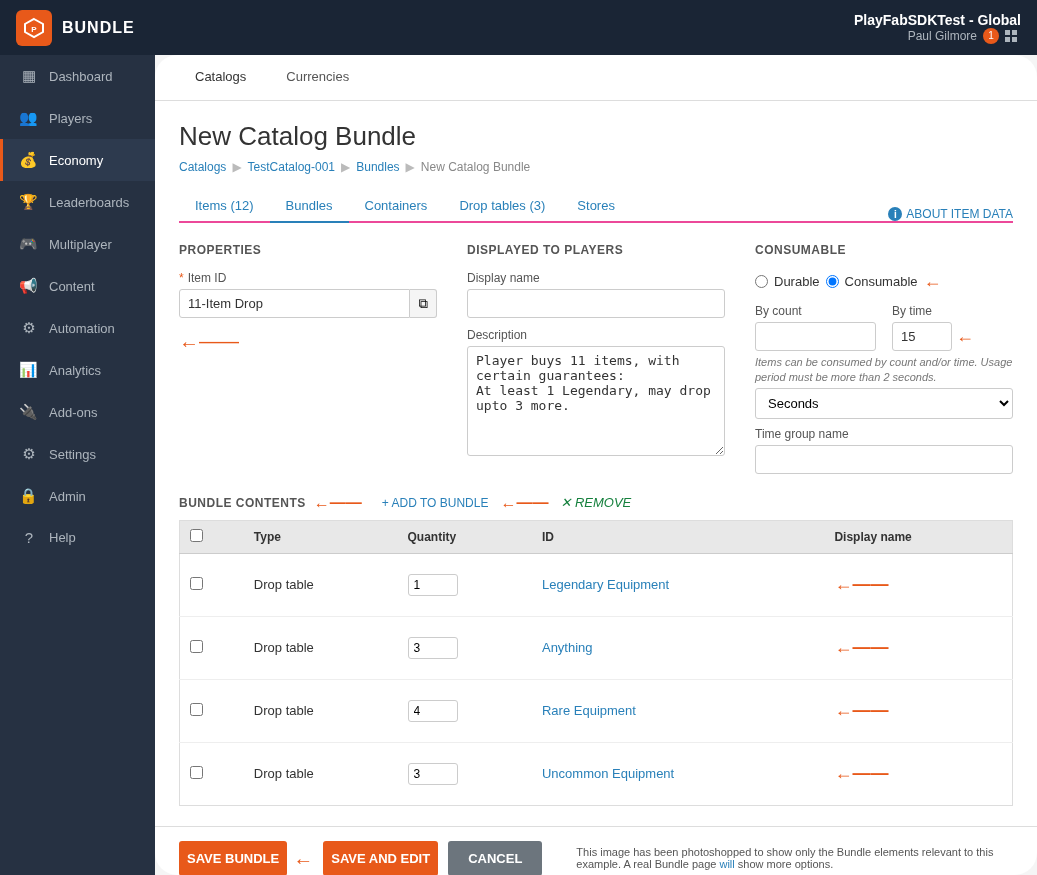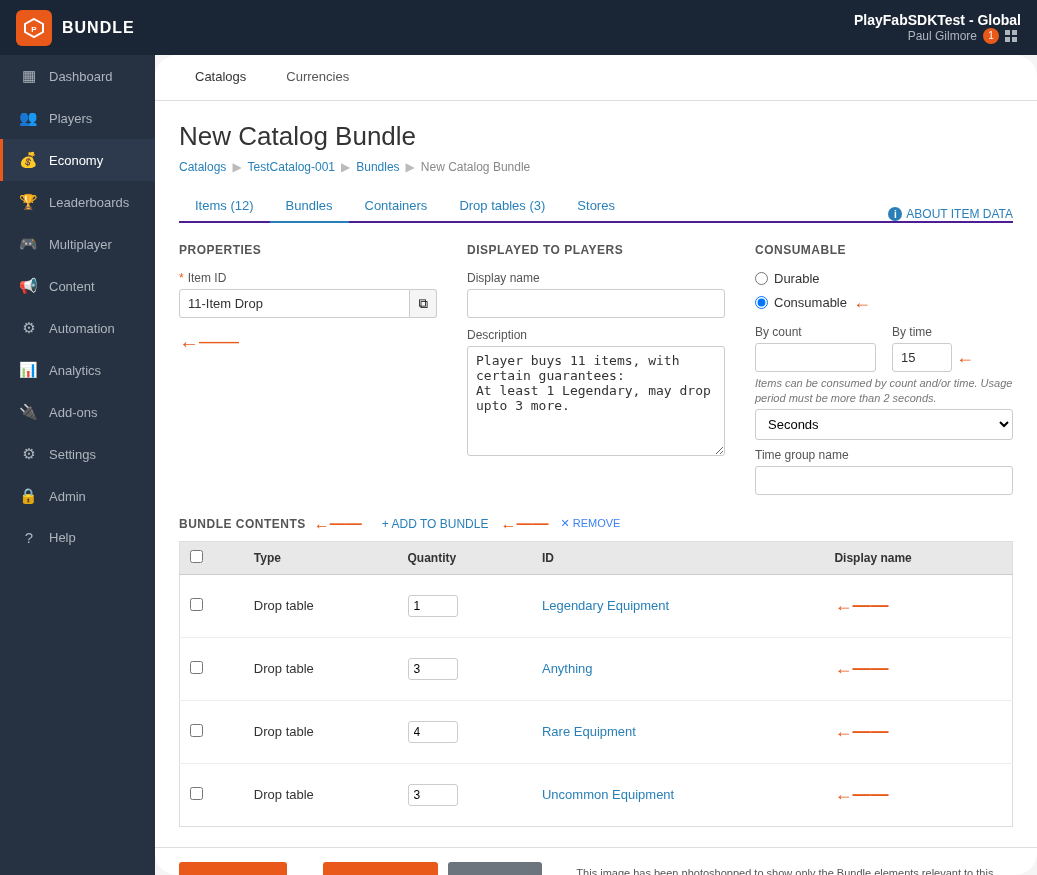--- a/index.html
+++ b/index.html
@@ -37,54 +37,54 @@
     .top-tab.active { color: #333; border-bottom-color: transparent; font-weight: 500; }
 
     
     .page { padding: 20px 24px; }
     .page-title { font-size: 26px; font-weight: 300; color: #333; margin-bottom: 8px; }
     .breadcrumb { display: flex; align-items: center; gap: 6px; font-size: 12px; color: #888; margin-bottom: 16px; }
     .breadcrumb a { color: #2980b9; text-decoration: none; }
     .breadcrumb-sep { color: #bbb; }
 
     
-    .item-tabs { display: flex; gap: 0; border-bottom: 2px solid #4c1d95; margin-bottom: 20px; align-items: flex-end; }
+    .item-tabs { display: flex; gap: 0; border-bottom: 2px solid #ec4899; margin-bottom: 20px; align-items: flex-end; }
     .item-tab { padding: 8px 16px; font-size: 13px; color: #2980b9; cursor: pointer; border-bottom: 2px solid transparent; margin-bottom: -2px; }
     .item-tab.active { color: #2980b9; border-bottom-color: #2980b9; font-weight: 500; }
     .item-tab-right { margin-left: auto; display: flex; align-items: center; gap: 4px; color: #2980b9; font-size: 12px; cursor: pointer; }
 
     
     .form-grid { display: flex; gap: 30px; margin-bottom: 20px; }
     .form-col { flex: 1; }
     .form-section-title { font-size: 12px; font-weight: bold; color: #555; text-transform: uppercase; letter-spacing: 0.5px; margin-bottom: 14px; }
     .form-label { font-size: 12px; color: #555; margin-bottom: 4px; display: flex; align-items: center; gap: 4px; }
     .required { color: #e8591a; }
     .form-input { width: 100%; border: 1px solid #ccc; border-radius: 3px; padding: 6px 8px; font-size: 13px; color: #333; background: white; }
     .form-input-with-btn { display: flex; }
     .form-input-with-btn input { flex: 1; border-radius: 3px 0 0 3px; }
     .input-side-btn { border: 1px solid #ccc; border-left: none; background: #f5f5f5; padding: 0 8px; cursor: pointer; border-radius: 0 3px 3px 0; }
     .form-textarea { width: 100%; border: 1px solid #ccc; border-radius: 3px; padding: 6px 8px; font-size: 13px; color: #333; background: white; resize: vertical; height: 110px; }
 
     
-    .radio-group { display: flex; flex-direction: column; gap: 6px; margin-bottom: 12px; }
+    .radio-group { display: flex; flex-direction: row; gap: 6px; margin-bottom: 12px; }
     .radio-item { display: flex; align-items: center; gap: 6px; font-size: 13px; }
     .by-count-time { display: flex; gap: 16px; margin-bottom: 4px; }
     .by-ct-col { flex: 1; }
     .by-ct-label { font-size: 12px; color: #555; margin-bottom: 4px; }
     .hint-text { font-size: 11px; color: #777; line-height: 1.4; font-style: italic; margin-top: 4px; }
     .time-group { margin-top: 8px; }
     .time-group-label { font-size: 12px; color: #555; margin-bottom: 4px; }
 
     
     .bundle-section { margin-top: 4px; }
     .bundle-header { display: flex; align-items: center; gap: 8px; margin-bottom: 8px; }
     .bundle-title { font-size: 12px; font-weight: bold; color: #555; text-transform: uppercase; letter-spacing: 0.5px; }
     .bundle-actions { display: flex; align-items: center; gap: 12px; margin-left: 12px; }
     .bundle-action-link { color: #2980b9; font-size: 12px; cursor: pointer; display: flex; align-items: center; gap: 3px; }
-    .bundle-action-remove { color: #3b82f6; font-size: 11px; cursor: pointer; display: flex; align-items: center; gap: 3px; }
+    .bundle-action-remove { color: #15803d; font-size: 13px; cursor: pointer; display: flex; align-items: center; gap: 3px; font-style: italic; }
 
     
     .bundle-table { width: 100%; border-collapse: collapse; font-size: 13px; border: 1px solid #ddd; }
     .bundle-table th { background: #e8e8e8; padding: 8px 10px; text-align: left; font-weight: 600; font-size: 12px; border-bottom: 1px solid #ccc; }
     .bundle-table td { padding: 20px 10px; border-bottom: 1px solid #eee; }
     .bundle-table tr:last-child td { border-bottom: none; }
     .bundle-table input[type=checkbox] { margin: 0; }
     .table-qty-input { width: 50px; border: 1px solid #ccc; border-radius: 3px; padding: 3px 5px; font-size: 12px; }
     .table-link { color: #2980b9; text-decoration: none; cursor: pointer; }
 

